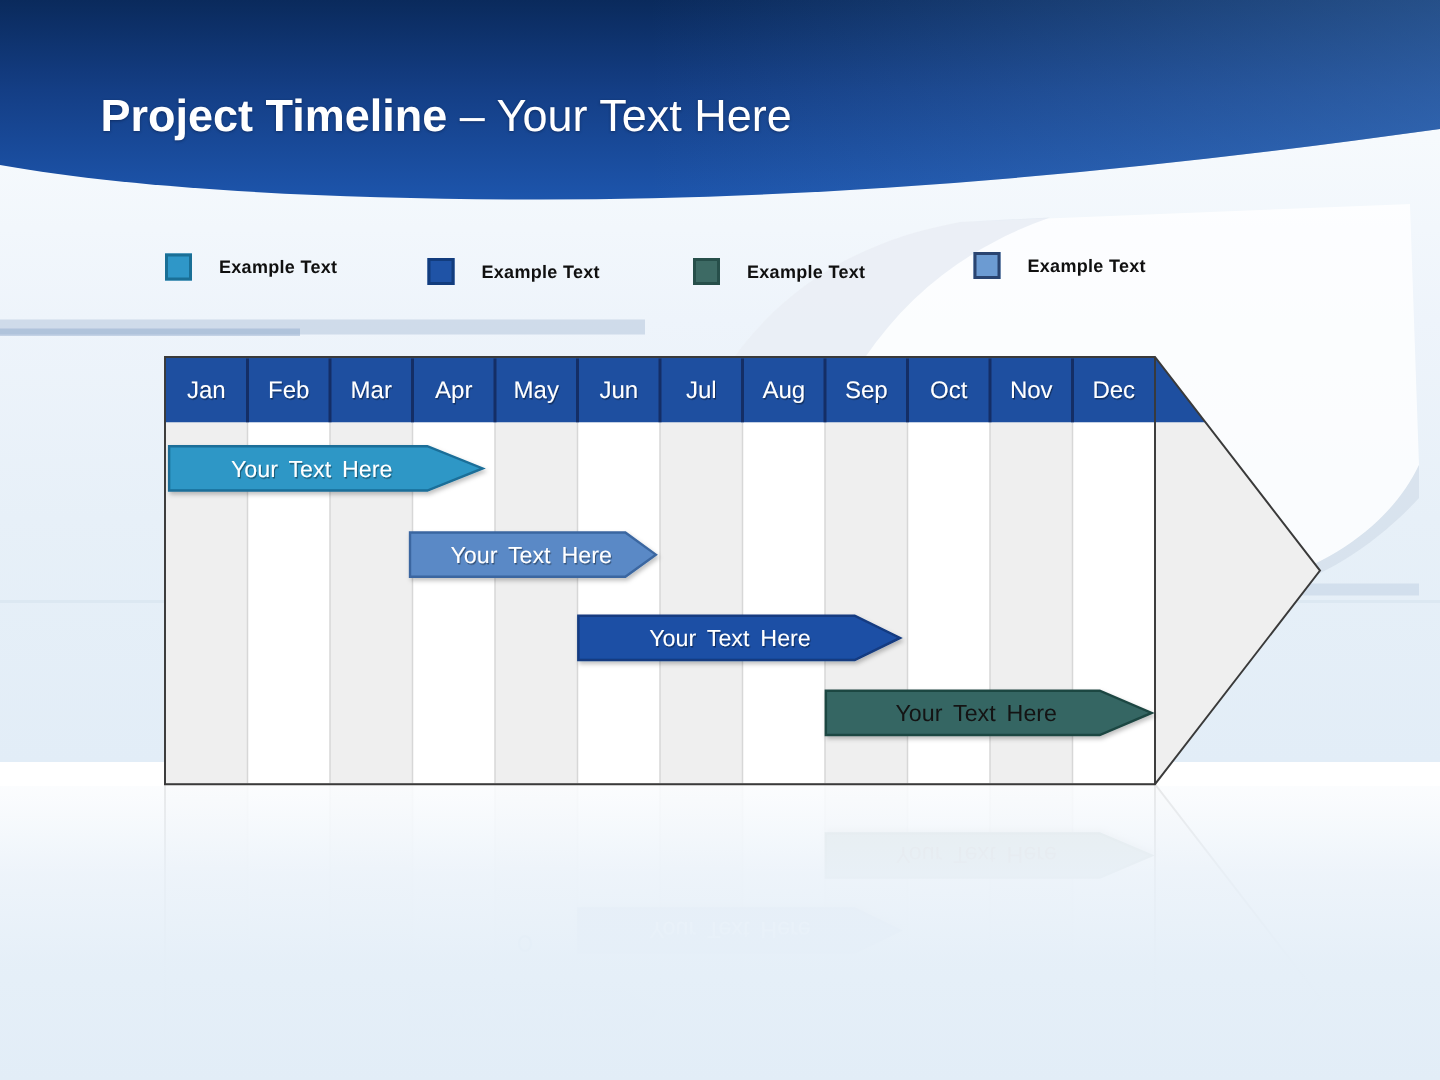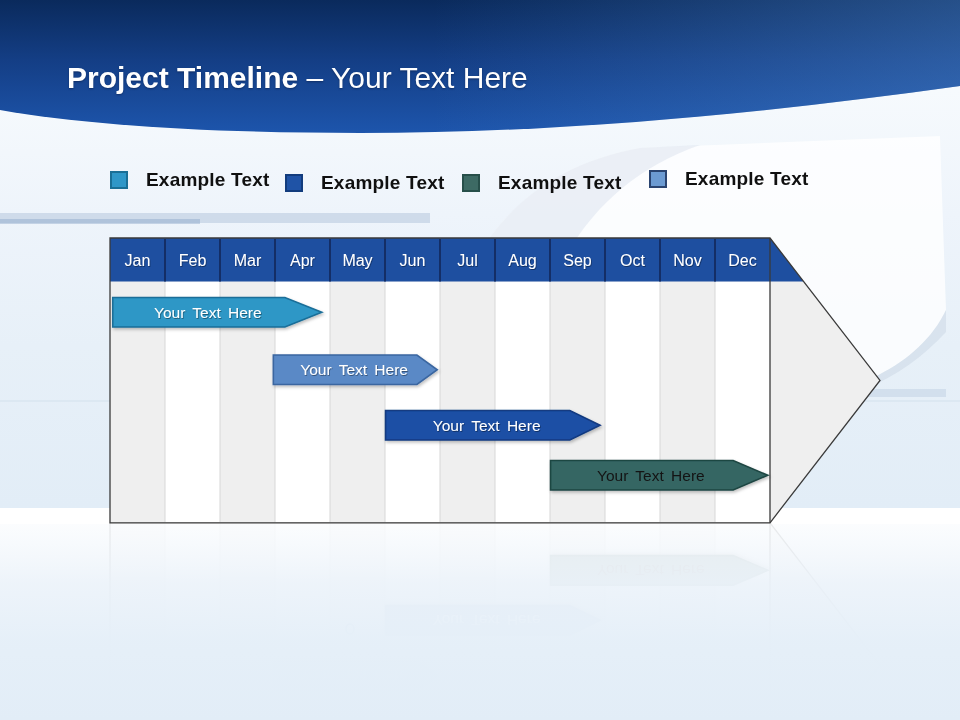--- a/index.html
+++ b/index.html
@@ -6,21 +6,21 @@
   body{width:960px;height:720px;overflow:hidden;font-family:"Liberation Sans",sans-serif;}
   .slide{position:relative;width:960px;height:508px;
     background:linear-gradient(180deg,#FDFEFF 0%,#F6FAFD 18%,#EEF4FB 42%,#E7F0F8 68%,#E2EDF7 100%);}
   svg{position:absolute;left:0;top:0;}
   .title{position:absolute;left:67px;top:60px;color:#FFFFFF;font-size:30px;line-height:36px;
     white-space:nowrap;text-shadow:0 1px 2px rgba(0,0,20,.35);cursor:default;}
   .title .tb{font-weight:700;}
   .title .tr{font-weight:400;}
   .legend-item{position:absolute;display:flex;align-items:center;}
   .lg-sq{display:inline-block;width:18px;height:18px;border:2px solid #333;box-sizing:border-box;}
-  .lg-label{margin-left:18px;font-size:19px;font-weight:700;color:#101010;letter-spacing:.2px;}
+  .lg-label{margin-left:18px;font-size:12px;font-weight:700;color:#101010;letter-spacing:.2px;}
   .month{font-size:16px;fill:#FFFFFF;text-anchor:middle;}
   .barlabel{font-size:15.5px;text-anchor:middle;word-spacing:3px;}
 </style>
 </head>
 <body>
 
 <div class="slide">
 
   <svg width="960" height="720" viewBox="0 0 960 720">
     <path d="M430,395 C455,250 520,170 640,148 L940,136 L946,310 C920,365 850,398 770,402 L495,404 Z" fill="#FFFFFF" opacity="0.78"></path>

